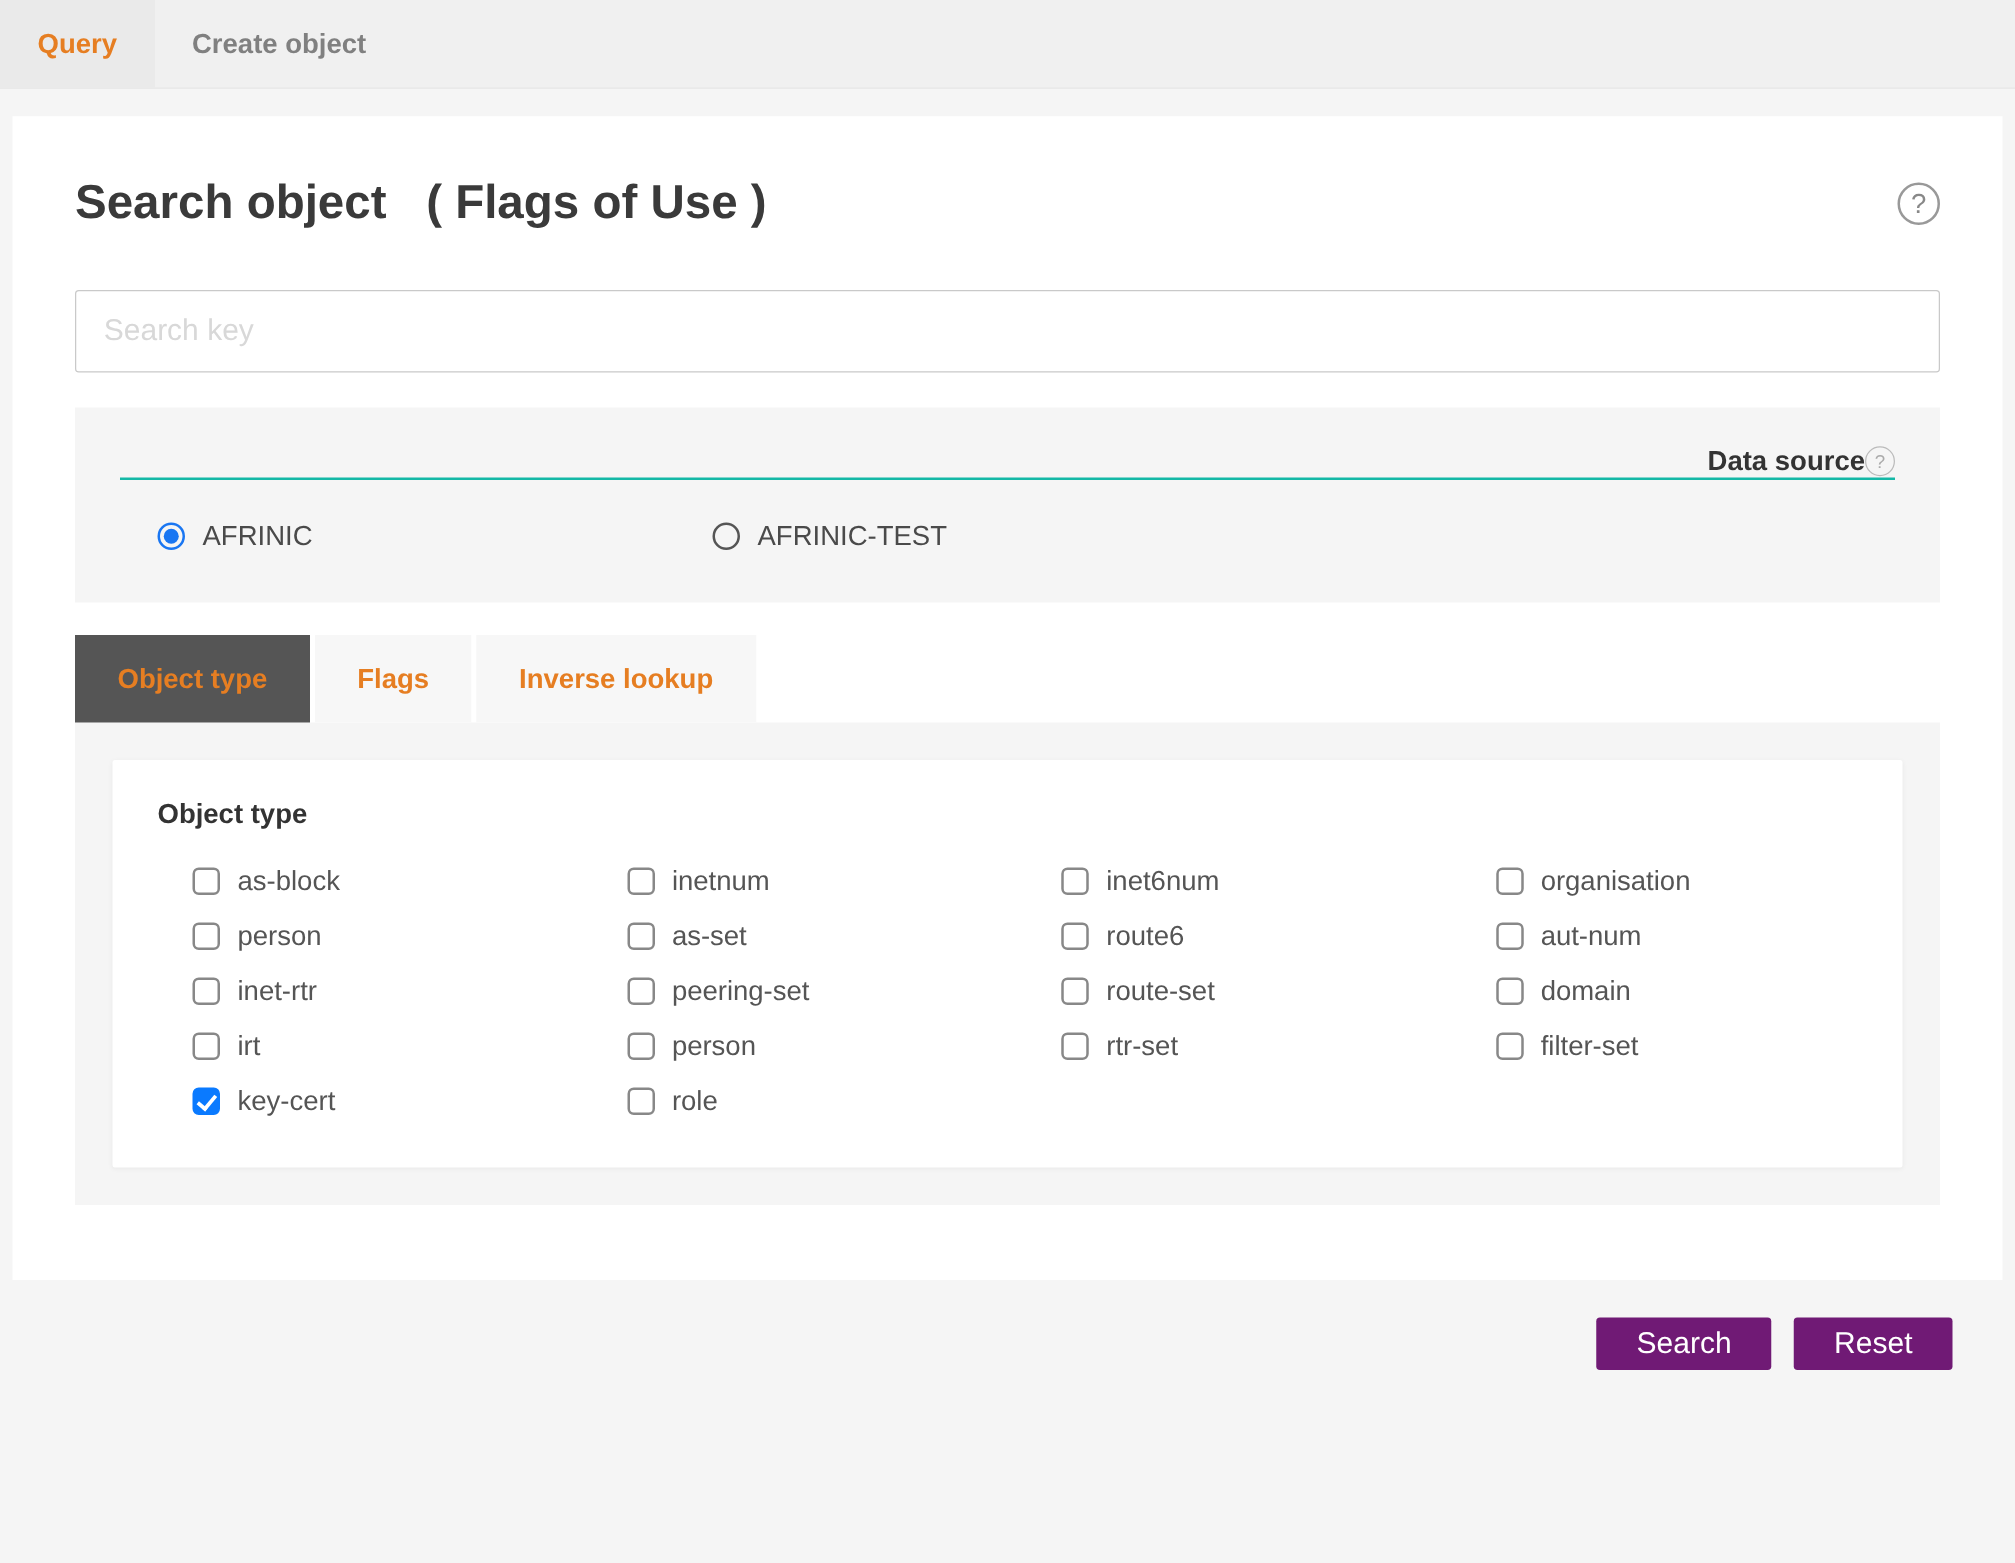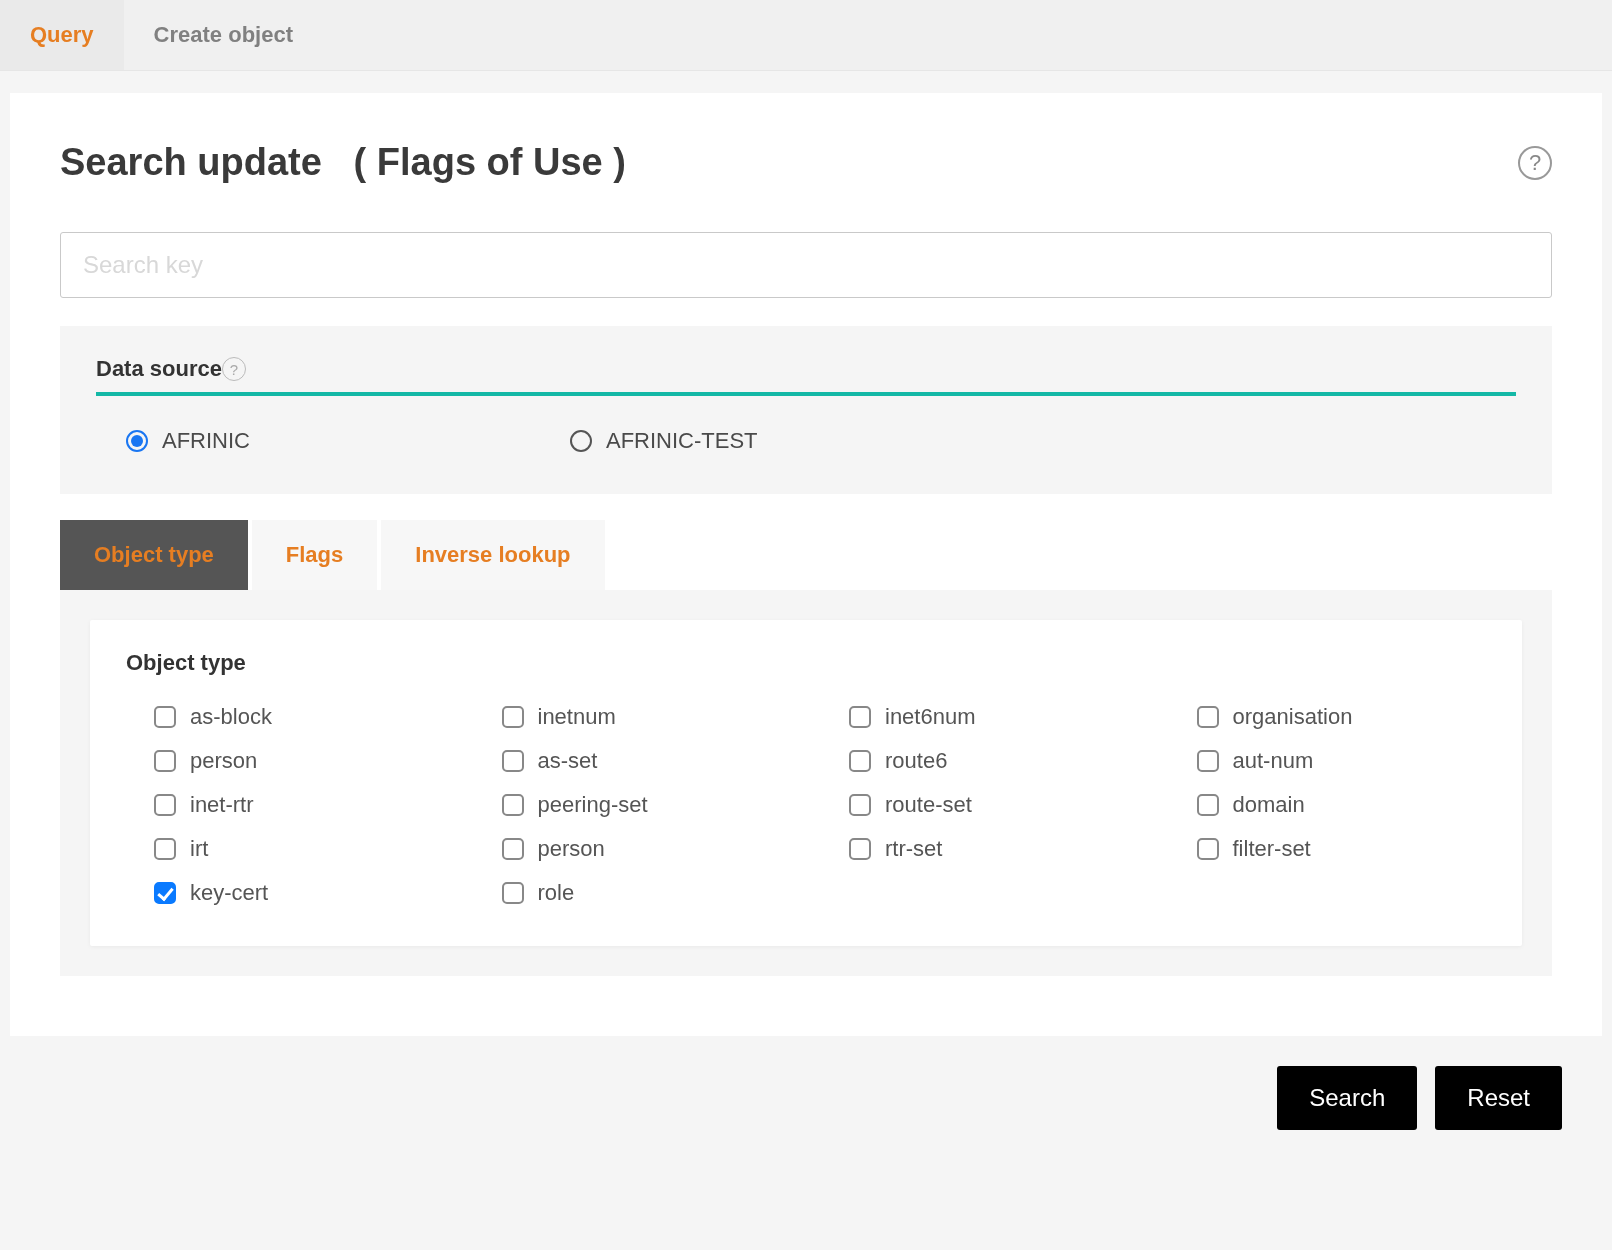--- a/index.html
+++ b/index.html
@@ -17,21 +17,21 @@
 .heading { font-size: 38px; font-weight: 700; color: #3a3a3a; }
 .heading .paren { font-weight: 700; }
 .help-circle { width: 34px; height: 34px; border: 2px solid #999; border-radius: 50%; display: flex; align-items: center; justify-content: center; font-size: 22px; color: #888; cursor: pointer; }
 
 
 .search-box { width: 100%; padding: 18px 22px; font-size: 24px; border: 1px solid #c9c9c9; border-radius: 3px; color: #333; }
 .search-box::placeholder { color: #d8d8d8; }
 
 
 .panel { margin-top: 28px; background: #f5f5f5; padding: 30px 36px 40px 36px; }
-.panel-header { display: flex; align-items: center; justify-content: flex-start; border-bottom: 4px solid #14b8a6; padding-bottom: 10px; }
+.panel-header { display: flex; align-items: center; justify-content: flex-end; border-bottom: 2px solid #14b8a6; }
 .panel-title { font-size: 22px; font-weight: 700; color: #333; }
 .panel-help { width: 24px; height: 24px; border: 1.5px solid #bbb; border-radius: 50%; display: flex; align-items: center; justify-content: center; font-size: 15px; color: #aaa; cursor: pointer; }
 .radio-row { display: flex; gap: 320px; margin-top: 32px; padding-left: 30px; }
 .radio-item { display: flex; align-items: center; gap: 14px; font-size: 22px; color: #4a4a4a; cursor: pointer; }
 .radio { appearance: none; width: 22px; height: 22px; border: 2px solid #555; border-radius: 50%; display: inline-block; position: relative; cursor: pointer; }
 .radio:checked { border-color: #1976f2; }
 .radio:checked::after { content: ""; position: absolute; top: 3px; left: 3px; width: 12px; height: 12px; background: #1976f2; border-radius: 50%; }
 
 
 .filtertabs { display: flex; margin-top: 26px; }
@@ -44,37 +44,37 @@
 .types-card { background: #fff; border-radius: 2px; box-shadow: 0 1px 4px rgba(0,0,0,0.05); padding: 30px 36px 40px 36px; }
 .types-title { font-size: 22px; font-weight: 700; margin-bottom: 28px; }
 .types-grid { display: grid; grid-template-columns: repeat(4, 1fr); gap: 18px 30px; }
 .cb-item { display: flex; align-items: center; gap: 14px; font-size: 22px; color: #555; cursor: pointer; padding-left: 28px; }
 .cb { appearance: none; width: 22px; height: 22px; border: 2px solid #888; border-radius: 5px; position: relative; cursor: pointer; background: #fff; }
 .cb:checked { background: #0a7aff; border-color: #0a7aff; }
 .cb:checked::after { content: ""; position: absolute; left: 5px; top: 1px; width: 6px; height: 12px; border: solid #fff; border-width: 0 3px 3px 0; transform: rotate(40deg); }
 
 
 .actions { display: flex; justify-content: flex-end; gap: 18px; padding: 30px 50px 0 0; }
-.btn { padding: 18px 32px; font-size: 24px; background: #000000; color: #fff; border: none; border-radius: 3px; cursor: pointer; }
+.btn { padding: 7px 32px; font-size: 24px; background: #701a75; color: #fff; border: none; border-radius: 3px; cursor: pointer; }
 </style>
 </head>
 <body>
 
 <div class="page">
 
   <div class="topbar">
     <div class="toptab active">Query</div>
     <div class="toptab">Create object</div>
   </div>
 
   <div class="card">
 
     <div class="heading-row">
       <h1 class="heading">
-        <span>Search update</span>
+        <span>Search object</span>
         &nbsp;
         <span class="paren">( Flags of Use )</span>
       </h1>
       <div class="help-circle">?</div>
     </div>
 
     <input type="text" class="search-box" placeholder="Search key" style="">
 
     
     <div class="panel">

